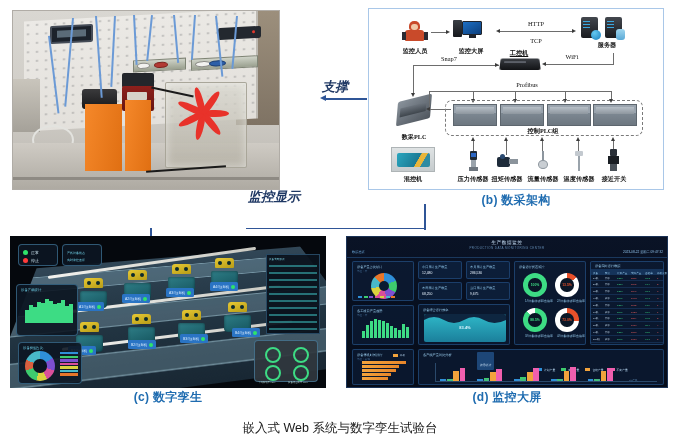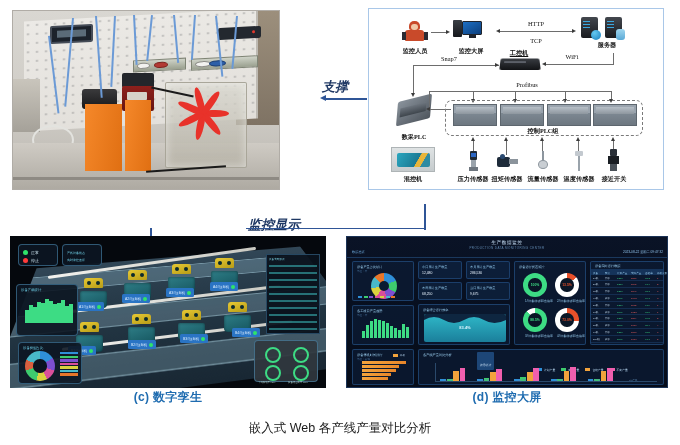--- a/index.html
+++ b/index.html
@@ -585,23 +585,24 @@
       <div class="dlabel" style="left:186px; top:166px; width:48px;">温度传感器</div>
 
       <div class="dnode" style="left:238px; top:140px; width:13px; height:22px;">
         <div style="position:absolute;left:3px;top:0;width:7px;height:7px;background:#2a3038;border-radius:1px;"></div>
         <div style="position:absolute;left:1px;top:7px;width:11px;height:8px;background:#1a1e23;"></div>
         <div style="position:absolute;left:3px;top:15px;width:7px;height:7px;background:#4a5158;"></div>
       </div>
       <div class="dlabel" style="left:222px; top:166px; width:46px;">接近开关</div>
 
     </div>
+    <div class="panel-caption" style="top:184px;">(b) 数采架构</div>
   </div>
 
-  <div class="conn-text" style="left:248px; top:216px;">监控显示</div>
+  <div class="conn-text" style="left:248px; top:188px;">监控显示</div>
   <div class="conn-line" style="left:246px; top:228px; width:180px; height:1.4px; background:#2f5597;"></div>
   <div class="conn-line" style="left:424px; top:204px; width:1.6px; height:26px; background:#2f5597;"></div>
   <div class="conn-line" style="left:150px; top:228px; width:1.6px; height:10px; background:#2f5597;"></div>
 
   <div class="panel" id="panel-d">
     <div class="screen-d">
 
       <div class="d-header">
         <div class="d-title">生产数据监控</div>
         <div class="d-sub">PRODUCTION DATA MONITORING CENTER</div>
@@ -1030,15 +1031,15 @@
         <div class="gauge-ring" style="left:10px; top:24px;"></div>
         <div class="gauge-ring" style="left:38px; top:24px;"></div>
         <div class="legend-txt" style="left:3px; top:40px; font-size:2.4px; color:#b8d4d0;">平均稼动率 92%</div>
         <div class="legend-txt" style="left:33px; top:40px; font-size:2.4px; color:#b8d4d0;">设备综合效率 88%</div>
       </div>
 
     </div>
     <div class="panel-caption" style="top:153px;">(c) 数字孪生</div>
   </div>
 
-  <div id="fig-caption">嵌入式 Web 各产线产量对比分析</div>
+  <div id="fig-caption">嵌入式 Web 系统与数字孪生试验台</div>
 
 </div>
 
 </body></html>

